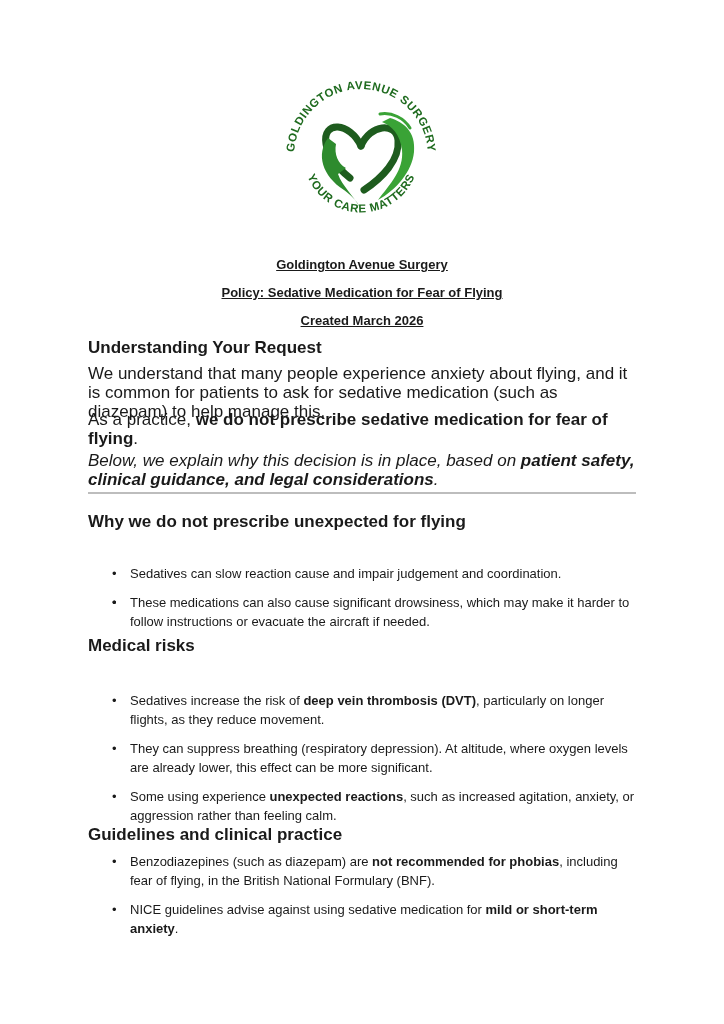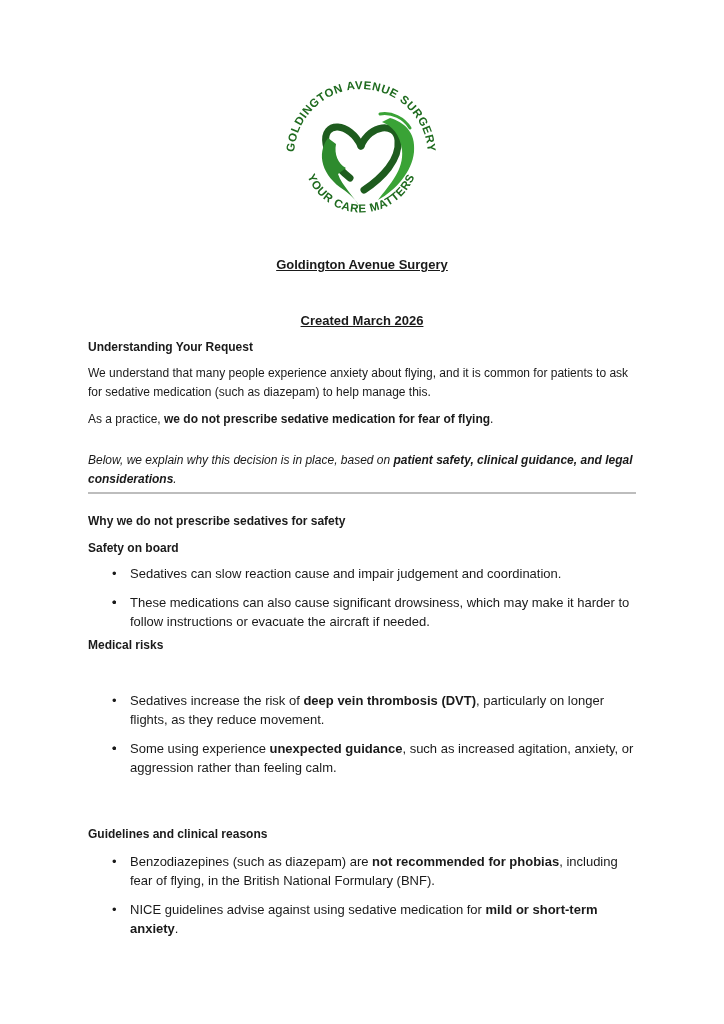--- a/index.html
+++ b/index.html
@@ -2,21 +2,21 @@
 <html><head>
 <meta charset="utf-8">
 <style>
   html, body { margin: 0; padding: 0; background: #ffffff; }
   body { width: 724px; height: 1024px; position: relative; overflow: hidden;
          font-family: "Liberation Sans", "DejaVu Sans", sans-serif; color: #1a1a1a; }
   .page { position: absolute; left: 0; top: 0; width: 724px; height: 1024px; }
   .logo { position: absolute; left: 278px; top: 78px; width: 166px; height: 150px; }
   .center-title { position: absolute; left: 0; width: 724px; text-align: center;
                   font-size: 13px; font-weight: bold; text-decoration: underline; }
-  .block { position: absolute; left: 88px; width: 552px; font-size: 12px; line-height: 19px; }
+  .block { position: absolute; left: 88px; width: 552px; font-size: 17px; line-height: 19px; }
   .h { font-weight: bold; }
   .p b { font-weight: bold; }
   .rule { position: absolute; left: 88px; width: 548px; top: 492px; height: 0; border-top: 2px solid #bdbdbd; }
   ul.list { position: absolute; left: 88px; width: 552px; margin: 0; padding: 0; list-style: none; font-size: 13px; line-height: 19px; }
   ul.list li { position: relative; padding-left: 42px; margin-bottom: 10px; }
   ul.list li .bullet { position: absolute; left: 24px; top: 0; }
 </style>
 </head>
 <body>
 
@@ -37,48 +37,48 @@
     <path d="M 83 68 C 72 44, 44 42, 48 66 C 50 80, 62 92, 72 100" fill="none" stroke="#1e5c1e" stroke-width="7" stroke-linecap="round"></path>
     <path d="M 83 68 C 92 46, 118 44, 120 62 C 122 82, 104 100, 86 112" fill="none" stroke="#1e5c1e" stroke-width="7" stroke-linecap="round"></path>
 
     <path d="M 50 60 C 38 76, 44 98, 66 112 C 74 118, 80 124, 82 130 C 76 118, 64 108, 60 96 L 68 90 C 60 86, 56 76, 58 66 Z" fill="#2e8b2e"></path>
 
     <path d="M 112 40 C 126 44, 138 54, 136 74 C 134 94, 118 112, 100 122 C 112 106, 126 92, 124 72 C 122 56, 114 48, 104 44 Z" fill="#3aa336"></path>
     <path d="M 102 36 C 114 34, 126 40, 132 50" fill="none" stroke="#3aa336" stroke-width="3" stroke-linecap="round"></path>
   </svg>
 
   <div class="center-title" style="top:257px;">Goldington Avenue Surgery</div>
+  <div class="center-title" style="top:285px;">Policy: Sedative Medication for Fear of Flying</div>
   <div class="center-title" style="top:313px;">Created March 2026</div>
 
   <div class="block h" style="top:338px;">Understanding Your Request</div>
   <div class="block p" style="top:410px;">
     <span>As a practice, </span><b>we do not prescribe sedative medication for fear of flying</b><span>.</span>
   </div>
   <div class="block p" style="top:364px;">We understand that many people experience anxiety about flying, and it is common for patients to ask for sedative medication (such as diazepam) to help manage this.</div>
   <div class="block p" style="top:451px;font-style:italic;">
     <span>Below, we explain why this decision is in place, based on </span><b>patient safety, clinical guidance, and legal considerations</b><span>.</span>
   </div>
 
   <div class="rule"></div>
 
-  <div class="block h" style="top:512px;">Why we do not prescribe sedatives for safety</div>
-  <div class="block h" style="top:539px;">Safety on board</div>
+  <div class="block h" style="top:512px;">Why we do not prescribe unexpected for flying</div>
 
   <ul class="list" style="top:564px;">
     <li><span class="bullet">•</span><span>Sedatives can slow reaction cause and impair judgement and coordination.</span></li>
     <li><span class="bullet">•</span></li>
     <li><span class="bullet">•</span><span>These medications can also cause significant drowsiness, which may make it harder to follow instructions or evacuate the aircraft if needed.</span></li>
   </ul>
 
   <div class="block h" style="top:636px;">Medical risks</div>
   <ul class="list" style="top:691px;">
     <li><span class="bullet">•</span><span>Sedatives increase the risk of </span><b>deep vein thrombosis (DVT)</b><span>, particularly on longer flights, as they reduce movement.</span></li>
-    <li><span class="bullet">•</span></li>
-    <li><span class="bullet">•</span><span>Some using experience </span><b>unexpected guidance</b><span>, such as increased agitation, anxiety, or aggression rather than feeling calm.</span></li>
+    <li><span class="bullet">•</span><span>They can suppress breathing (respiratory depression). At altitude, where oxygen levels are already lower, this effect can be more significant.</span></li>
+    <li><span class="bullet">•</span><span>Some using experience </span><b>unexpected reactions</b><span>, such as increased agitation, anxiety, or aggression rather than feeling calm.</span></li>
   </ul>
 
-  <div class="block h" style="top:825px;">Guidelines and clinical reasons</div>
+  <div class="block h" style="top:825px;">Guidelines and clinical practice</div>
   <ul class="list" style="top:852px;">
     <li><span class="bullet">•</span><span>Benzodiazepines (such as diazepam) are </span><b>not recommended for phobias</b><span>, including fear of flying, in the British National Formulary (BNF).</span></li>
     <li><span class="bullet">•</span><span>NICE guidelines advise against using sedative medication for </span><b>mild or short-term anxiety</b><span>.</span></li>
   </ul>
 
 </div>
 
 </body></html>

